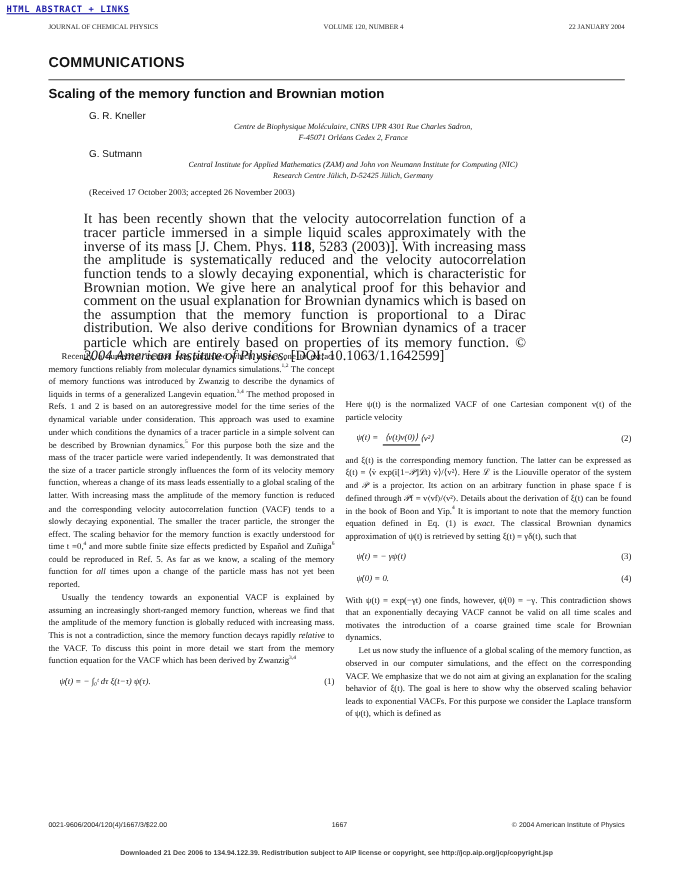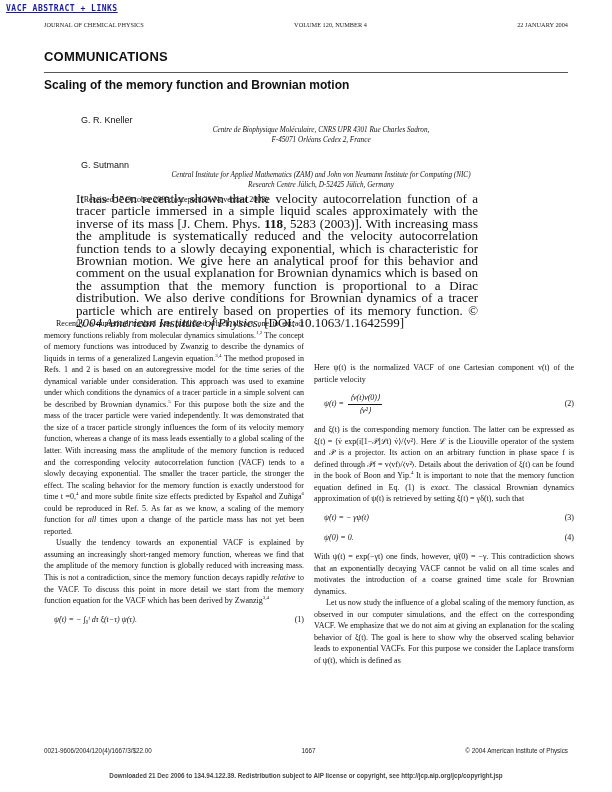--- a/index.html
+++ b/index.html
@@ -3,46 +3,46 @@
 <meta charset="utf-8">
 <style>
   html, body { margin:0; padding:0; background:#ffffff; }
   body { width:612px; height:792px; position:relative; overflow:hidden; font-family:"Liberation Serif", serif; color:#111; }
   .top-link { position:absolute; left:6px; top:4px; font-family:"DejaVu Sans Mono", monospace; font-size:8px; letter-spacing:0.5px; color:#1a1aa6; text-decoration:underline; font-weight:bold; }
   .running-head { position:absolute; top:21px; left:44px; width:524px; font-size:6.3px; display:flex; justify-content:space-between; color:#222; }
   .section-head { position:absolute; top:49px; left:44px; font-family:"Liberation Sans", sans-serif; font-weight:bold; font-size:13px; letter-spacing:0.2px; }
   .rule { position:absolute; top:72px; left:44px; width:524px; border-top:1px solid #555; }
   .title { position:absolute; top:78px; left:44px; font-family:"Liberation Sans", sans-serif; font-weight:bold; font-size:12px; }
   .authors { position:absolute; top:100px; left:81px; width:480px; }
-  .author-name { font-family:"Liberation Sans", sans-serif; font-size:9px; margin-top:15px; }
+  .author-name { font-family:"Liberation Sans", sans-serif; font-size:9px; margin-top:0; }
   .affil { font-style:italic; font-size:7.2px; line-height:10px;text-align:center; }
   .author-block { margin-bottom:5px; }
   .received { font-size:8px; margin-top:4px; }
   .abstract { position:absolute; top:193px; left:76px; width:402px; font-size:13px; line-height:12.4px; text-align:justify; }
   .abstract .it { font-style:italic; }
   .abstract b { font-weight:bold; }
   .col { position:absolute; top:318px; width:260px; font-size:8px; line-height:11.55px; text-align:justify; }
   .col.left { left:44px; }
   .col.right { left:314px;margin-top:44px; }
   .col p { margin:0; }
   .indent { text-indent:12px; }
   .eq { display:flex; justify-content:space-between; align-items:center; margin:7px 0 8px 0; font-style:italic; }
   .eq .num { font-style:normal; }
   .eq .lhs { padding-left:10px; }
-  .frac { display:inline-flex; flex-direction:column; align-items:center; vertical-align:middle; margin-left:2px; }
+  .frac { display:inline-flex; flex-direction:row; align-items:center; vertical-align:middle; margin-left:2px; }
   .frac .n { border-bottom:0.8px solid #111; padding:0 2px; }
   sup { font-size:5px; vertical-align:4px; line-height:0; }
   .it { font-style:italic; }
   .footer { position:absolute; top:747px; left:44px; width:524px; display:flex; justify-content:space-between; font-family:"Liberation Sans", sans-serif; font-size:6.3px; color:#222; }
   .download { position:absolute; top:772px; left:0; width:612px; text-align:center; font-family:"Liberation Sans", sans-serif; font-weight:bold; font-size:6.3px; color:#444; }
 </style>
 </head>
 <body>
 
-<a class="top-link">VACF ABSTRACT + LINKS</a>
+<a class="top-link">HTML ABSTRACT + LINKS</a>
 
 <div class="running-head">
   <span>JOURNAL OF CHEMICAL PHYSICS</span>
   <span>VOLUME 120, NUMBER 4</span>
   <span>22 JANUARY 2004</span>
 </div>
 
 <div class="section-head">COMMUNICATIONS</div>
 <div class="rule"></div>
 

